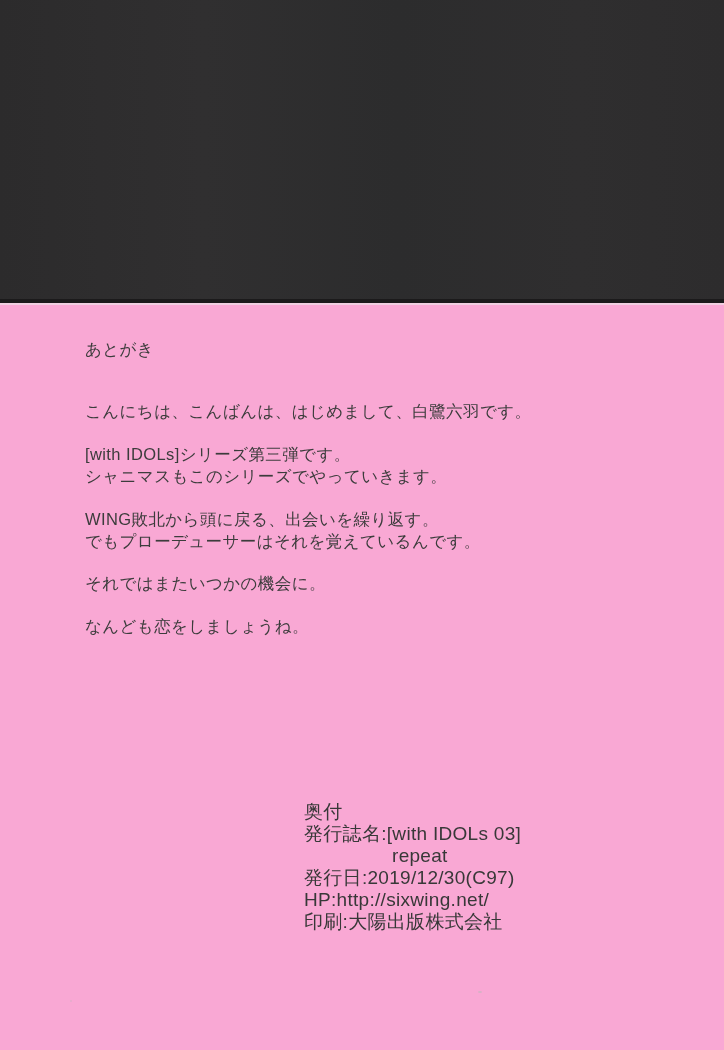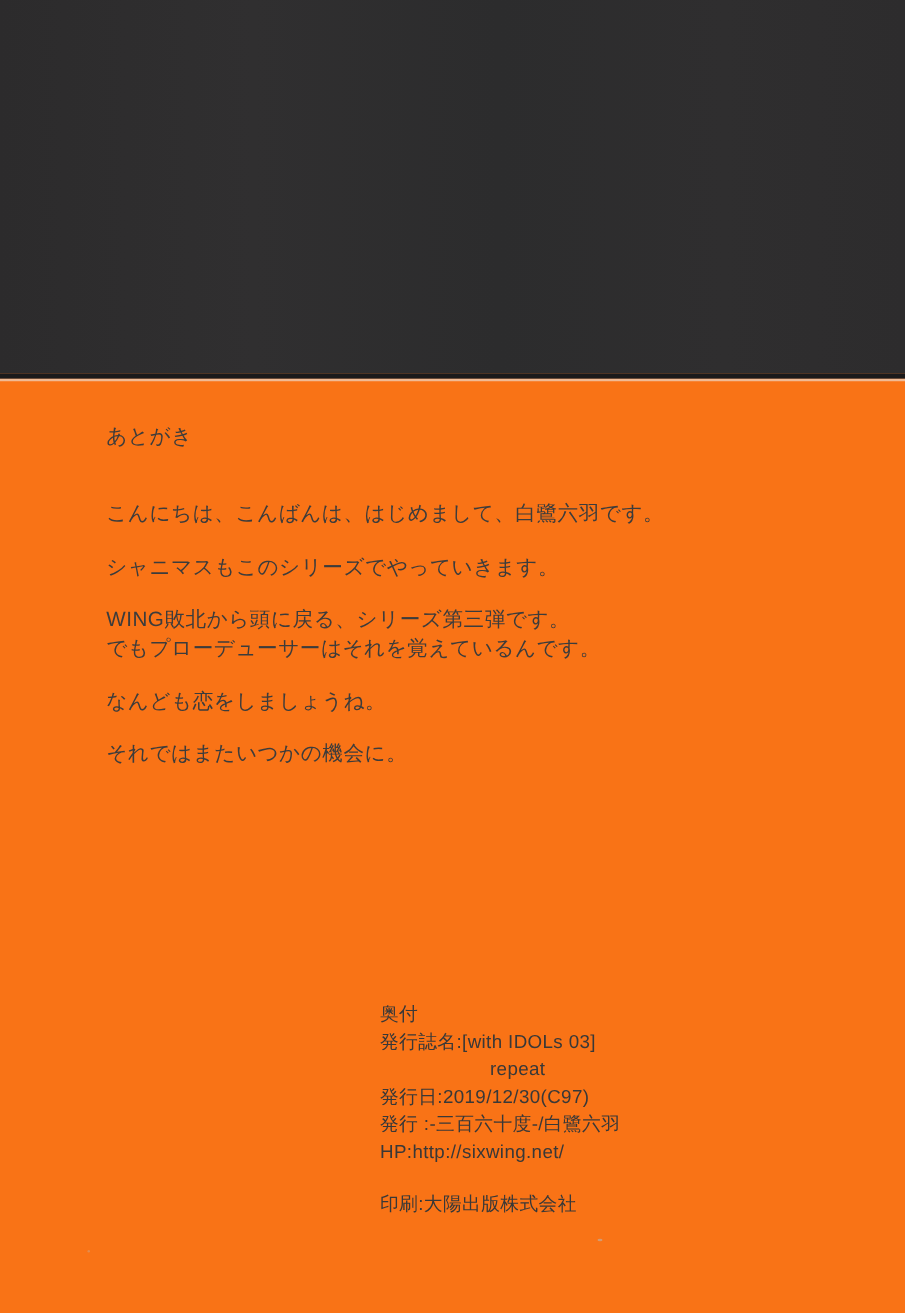--- a/index.html
+++ b/index.html
@@ -5,21 +5,21 @@
   html,body{margin:0;padding:0;}
   body{
     width:724px;height:1050px;
     font-family:"Liberation Sans","DejaVu Sans",sans-serif;
     background:#ffffff;
     overflow:hidden;
   }
   .page{
     position:relative;
     width:724px;height:1050px;
-    background:#f97316;
+    background:#f9a8d4;
   }
   
   .cover-block{
     position:absolute;
     top:0;left:0;right:0;
     height:299px;
     background:linear-gradient(90deg,#2c2b2c 0%,#302f30 28%,#2c2c2d 55%,#2f2e2f 80%,#2d2c2d 100%);
     border-bottom:4px solid #1b1a1b;
   }
   .cover-block .edge-highlight{
@@ -37,27 +37,27 @@
     line-height:22.4px;
   }
   .afterword .para{margin:0 0 20px 0;}
   .afterword .line{white-space:nowrap;}
   .afterword .title-line{margin-bottom:40px;}
   
   .colophon{
     position:absolute;
     left:304px;top:801px;
     color:#383838;
-    font-size:15px;
+    font-size:19px;
     letter-spacing:.3px;
     line-height:22px;
   }
   .colophon .line{white-space:nowrap;}
   .colophon .indent{padding-left:88px;}
-  .colophon .gap{margin-top:20px;}
+  .colophon .gap{}
   
   .speck{
     position:absolute;border-radius:50%;
     background:#b9b9b9;
   }
   .speck.s1{left:478px;top:991px;width:4px;height:2px;opacity:.55;}
   .speck.s2{left:70px;top:1000px;width:2px;height:2px;opacity:.35;}
 </style>
 </head>
 <body>
@@ -68,41 +68,41 @@
     <div class="edge-highlight"></div>
   </div>
 
   <div class="afterword">
     <div class="line title-line">あとがき</div>
     <div>
         <div class="para">
           <div class="line">こんにちは、こんばんは、はじめまして、白鷺六羽です。</div>
         </div>
         <div class="para">
+          <div class="line">[with IDOLs]シリーズ第三弾です。</div>
           <div class="line">シャニマスもこのシリーズでやっていきます。</div>
         </div>
         <div class="para">
-          <div class="line">WING敗北から頭に戻る、シリーズ第三弾です。</div>
+          <div class="line">WING敗北から頭に戻る、出会いを繰り返す。</div>
           <div class="line">でもプローデューサーはそれを覚えているんです。</div>
         </div>
         <div class="para">
-          <div class="line">なんども恋をしましょうね。</div>
+          <div class="line">それではまたいつかの機会に。</div>
         </div>
         <div class="para">
-          <div class="line">それではまたいつかの機会に。</div>
+          <div class="line">なんども恋をしましょうね。</div>
         </div>
       </div>
   </div>
 
   <div class="colophon">
       <div class="line">奥付</div>
       <div class="line">発行誌名:[with IDOLs 03]</div>
       <div class="line indent">repeat</div>
       <div class="line">発行日:2019/12/30(C97)</div>
-      <div class="line">発行 :-三百六十度-/白鷺六羽</div>
       <div class="line">HP:http://sixwing.net/</div>
       <div class="line gap">印刷:大陽出版株式会社</div>
     </div>
 
   <div class="speck s1"></div>
   <div class="speck s2"></div>
 
 </div>
 
 </body></html>

